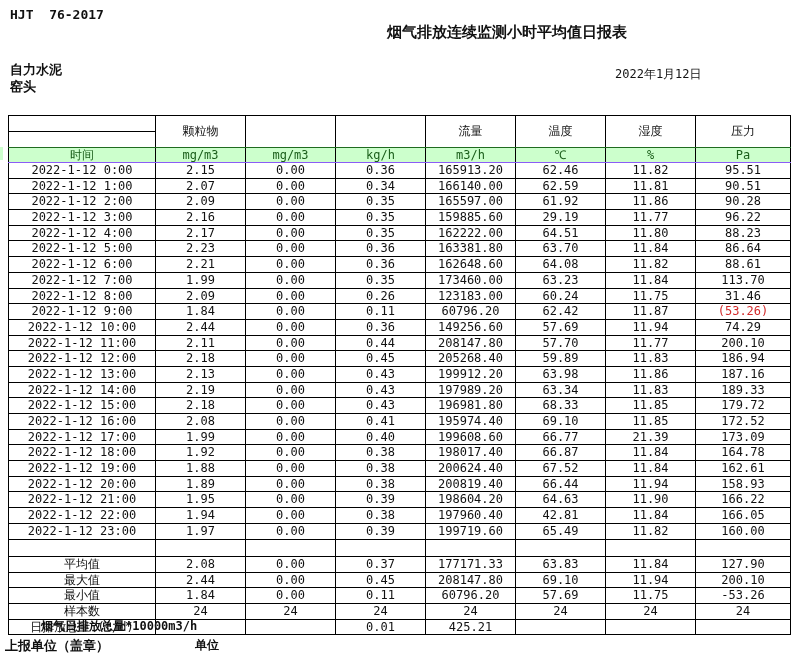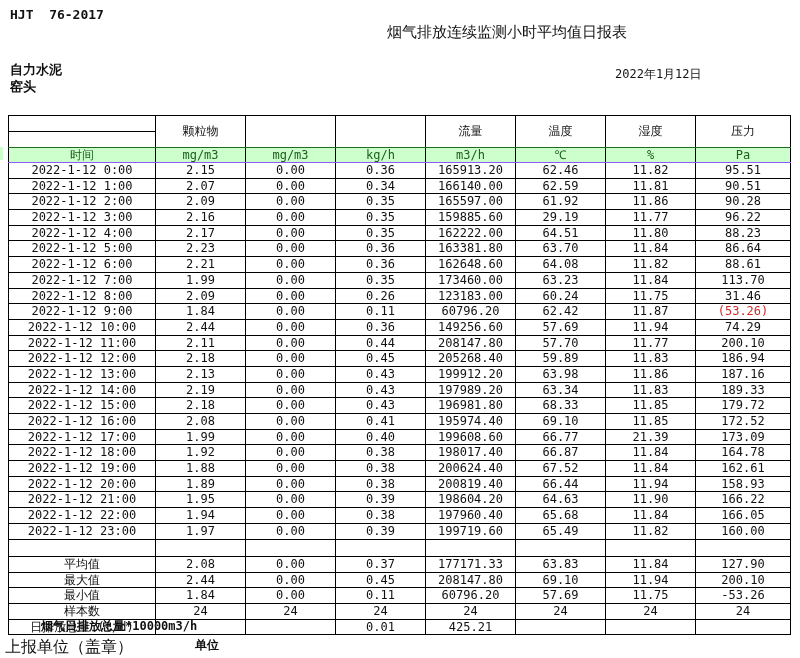--- a/index.html
+++ b/index.html
@@ -3,26 +3,26 @@
 <meta charset="utf-8">
 <style>
   html,body { margin:0; padding:0; }
   body {
     width:800px; height:658px; position:relative; background:#ffffff;
     font-family:"DejaVu Sans Mono","Liberation Mono",monospace;
     color:#111;
   }
   .abs { position:absolute; white-space:pre; }
   .std-label   { left:10px;  top:7px;  font-size:13px; font-weight:bold; }
-  .title       { left:387px; top:23px; font-size:15px; font-weight:normal; letter-spacing:0px; }
+  .title       { left:387px; top:23px; font-size:15px; font-weight:bold; letter-spacing:0px; }
   .company     { left:10px;  top:61px; font-size:13px; font-weight:bold; }
   .location    { left:10px;  top:78px; font-size:13px; font-weight:bold; }
   .date        { left:615px; top:66px; font-size:12px; }
   .footer-note { left:5px;   top:618px; font-size:12px; font-weight:bold;margin-left:36px; }
-  .report-unit { left:5px;   top:637px; font-size:16px; font-weight:normal; }
+  .report-unit { left:5px;   top:637px; font-size:13px; font-weight:bold; }
   .unit-label  { left:195px; top:637px; font-size:12px; font-weight:bold; }
   .green-artifact { position:absolute; left:0; top:147px; width:3px; height:13px; background:#ccffcc; }
 
   .tablewrap { position:absolute; left:8px; top:115px; }
   table { border-collapse:collapse; table-layout:fixed; width:782px;padding-left:45px; }
   td {
     border:1px solid #000; padding:0 2px; margin:0;
     text-align:center; vertical-align:middle;
     font-size:12px; line-height:1.05;
     overflow:hidden; white-space:nowrap;
@@ -304,21 +304,21 @@
           <td>64.63</td>
           <td>11.90</td>
           <td>166.22</td>
         </tr>
         <tr class="data-row">
           <td>2022-1-12 22:00</td>
           <td>1.94</td>
           <td>0.00</td>
           <td>0.38</td>
           <td>197960.40</td>
-          <td>65.68</td>
+          <td>42.81</td>
           <td>11.84</td>
           <td>166.05</td>
         </tr>
         <tr class="data-row">
           <td>2022-1-12 23:00</td>
           <td>1.97</td>
           <td>0.00</td>
           <td>0.39</td>
           <td>199719.60</td>
           <td>65.49</td>

